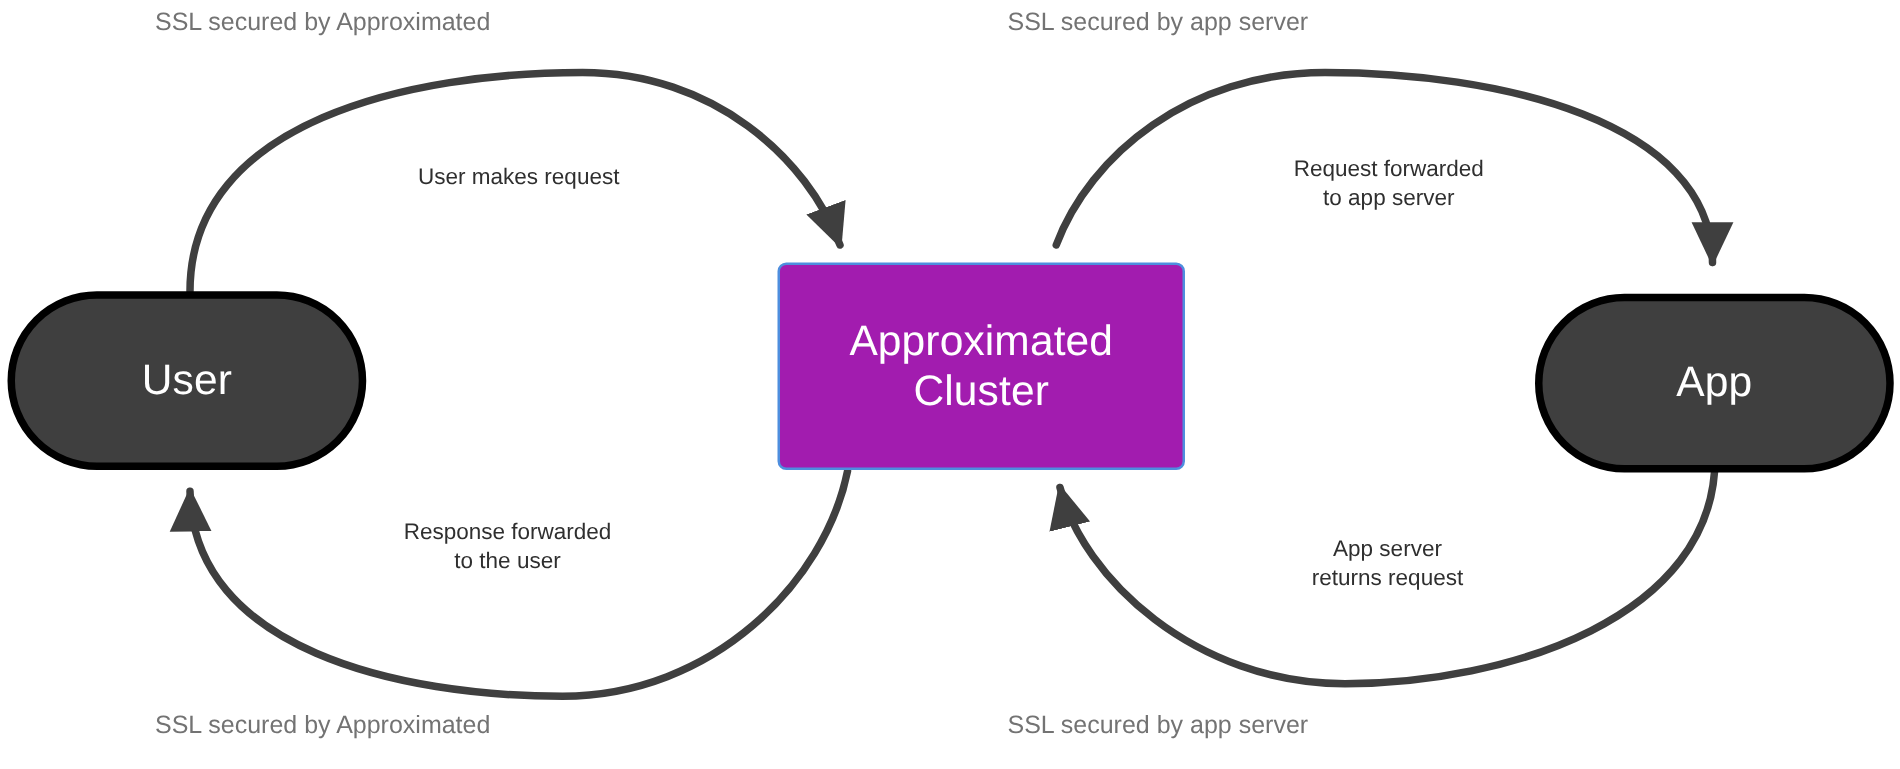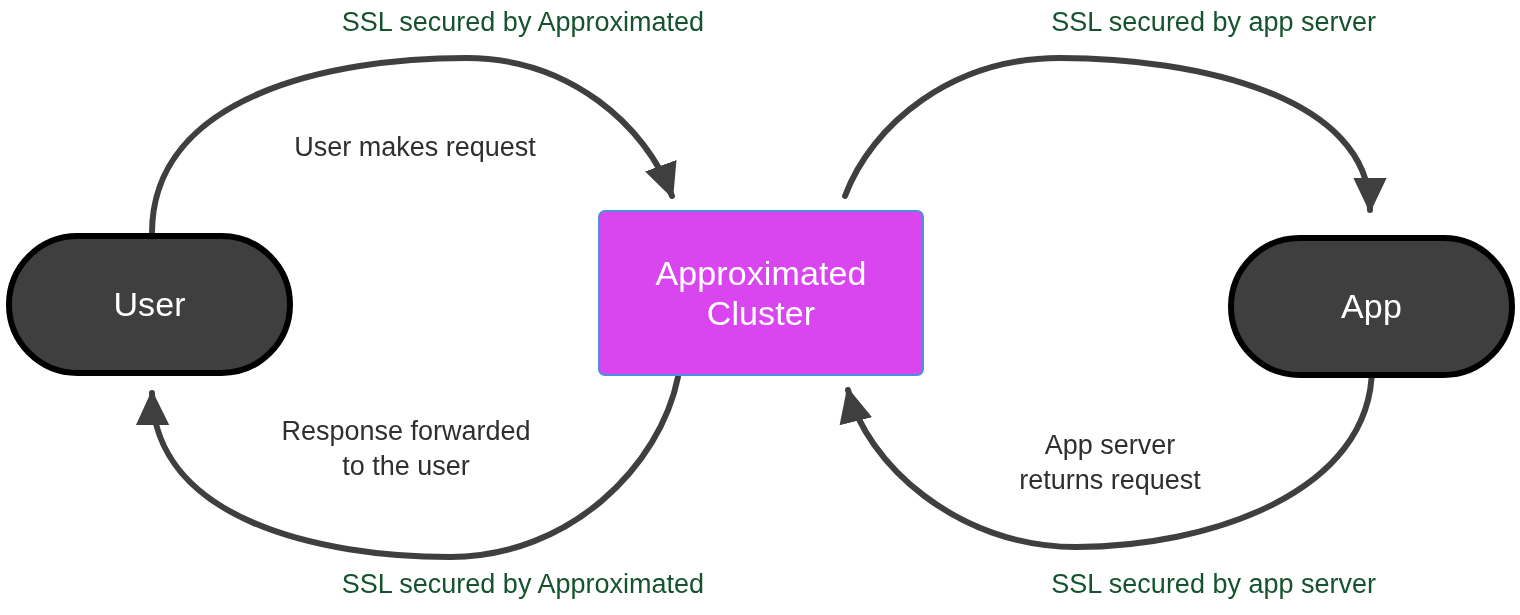--- a/index.html
+++ b/index.html
@@ -37,23 +37,24 @@
     justify-content: center;
     text-align: center;
     color: #ffffff;
   }
   .node-stadium {
     background: #3f3f3f;
     border: 6px solid #000000;
     border-radius: 999px;
   }
   .node-rect {
-    background: #d946ef;
+    background: #a21caf;
     border: 2px solid #4e8ede;
     border-radius: 7px;
+    margin-left: 24px;
   }
   .node-label {
     font-size: 34px;
     line-height: 1.18;
     font-weight: 400;
     letter-spacing: 0.1px;
     white-space: pre-line;
   }
 
   #node-user {
@@ -73,29 +74,29 @@
     top: 235px;
     width: 287px;
     height: 143px;
   }
 
   
   .edge-label {
     position: absolute;
     text-align: center;
     color: #2f2f2f;
-    font-size: 27px;
+    font-size: 18px;
     line-height: 1.28;
     white-space: pre-line;
   }
   .zone-label {
     position: absolute;
-    text-align: right;
-    color: #14532d;
-    font-size: 27px;
+    text-align: left;
+    color: #737373;
+    font-size: 20px;
     line-height: 1.2;
     white-space: nowrap;
   }
 
   #label-user-request    { left: 235px;  top: 130px; width: 360px; }
   #label-request-fwd     { left: 925px;  top: 124px; width: 372px; }
   #label-response-fwd    { left: 200px;  top: 414px; width: 412px; }
   #label-app-response    { left: 940px;  top: 428px; width: 340px; }
 
   #zone-top-left     { left: 124px;  top: 6px;   width: 580px; }
@@ -132,20 +133,22 @@
     <span class="node-label">Approximated
 Cluster</span>
   </div>
 
   <div id="node-app" class="node node-stadium">
     <span class="node-label">App</span>
   </div>
 
   <div id="label-user-request" class="edge-label">User makes request</div>
 
+  <div id="label-request-fwd" class="edge-label">Request forwarded
+to app server</div>
 
   <div id="label-response-fwd" class="edge-label">Response forwarded
 to the user</div>
 
   <div id="label-app-response" class="edge-label">App server
 returns request</div>
 
   <div id="zone-top-left" class="zone-label">SSL secured by Approximated</div>
 
   <div id="zone-top-right" class="zone-label">SSL secured by app server</div>

